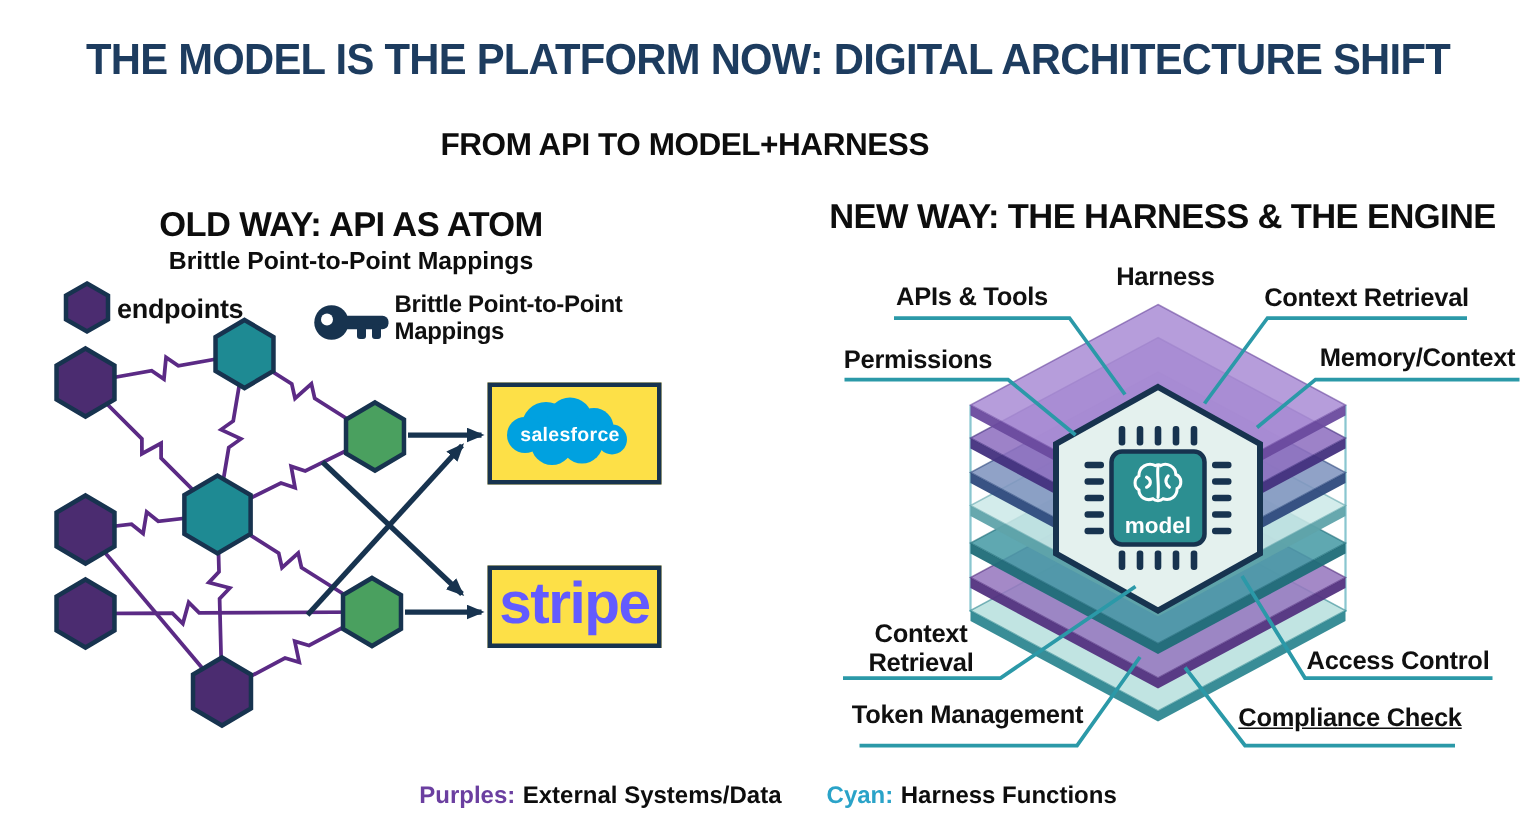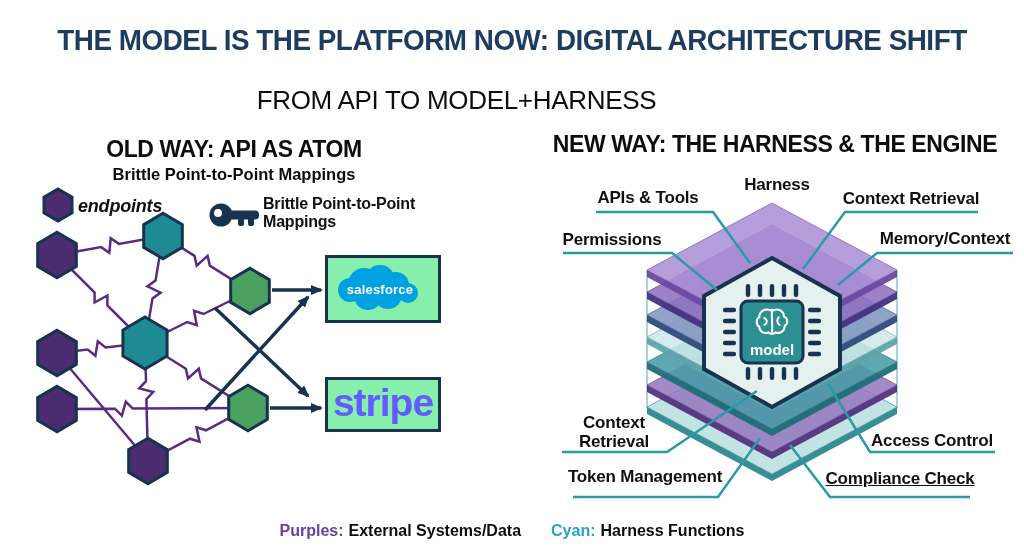--- a/index.html
+++ b/index.html
@@ -8,43 +8,43 @@
     font-family:"Liberation Sans",sans-serif;
   }
   .abs{position:absolute;}
   #main-title{
     left:0;top:24px;width:1024px;text-align:center;
     font-size:29px;font-weight:800;letter-spacing:-0.5px;
     color:var(--navy);transform:scaleX(0.96);
   }
   #subtitle{
     left:0;top:85px;width:913px;text-align:center;
-    font-size:26px;font-weight:400;letter-spacing:-0.3px;color:#0d0d0d;
+    font-size:21px;font-weight:700;letter-spacing:-0.3px;color:#0d0d0d;
   }
   .section-head{font-size:23px;font-weight:800;letter-spacing:-0.4px;color:#0d0d0d;line-height:1.0;}
   #old-head-block{left:34px;top:138px;width:400px;text-align:center;}
   #old-sub{font-size:16.5px;font-weight:700;margin-top:4px;color:#0d0d0d;}
   #new-head{left:540px;top:133px;width:470px;text-align:center;}
   .label{
     position:absolute;font-weight:700;font-size:17px;color:#101010;
     text-align:center;line-height:1.12;letter-spacing:-0.2px;
   }
-  #lbl-endpoints{left:78px;top:196px;text-align:left;font-size:18px;font-style:italic;}
+  #lbl-endpoints{left:78px;top:196px;text-align:left;font-size:18px;}
   #lbl-brittle-map{left:263px;top:195px;width:200px;text-align:left;font-size:16px;}
   #lbl-harness{left:717px;top:175px;width:120px;}
   #lbl-apis{left:568px;top:188px;width:160px;}
   #lbl-crt-top{left:831px;top:189px;width:160px;}
   #lbl-permissions{left:532px;top:230px;width:160px;}
   #lbl-memory{left:865px;top:229px;width:160px;}
   #lbl-crt-bottom{left:554px;top:413px;width:120px;}
   #lbl-access{left:852px;top:431px;width:160px;}
   #lbl-token{left:565px;top:467px;width:160px;}
   #lbl-compliance{left:820px;top:469px;width:160px;text-decoration:underline;}
   .sys-box{
-    position:absolute;background:#86efac;border:3px solid var(--navy);
+    position:absolute;background:#fde047;border:3px solid var(--navy);
     display:flex;align-items:center;justify-content:center;box-sizing:border-box;
   }
   #salesforce-box{left:325px;top:255px;width:116px;height:68px;}
   #stripe-box{left:325px;top:377px;width:116px;height:55px;}
   #stripe-wordmark{
     font-size:39px;font-weight:800;letter-spacing:-1px;color:var(--stripe-purple);
     transform:translateY(-2px);
   }
   #legend-row{
     left:0;top:522px;width:1024px;display:flex;justify-content:center;gap:30px;

